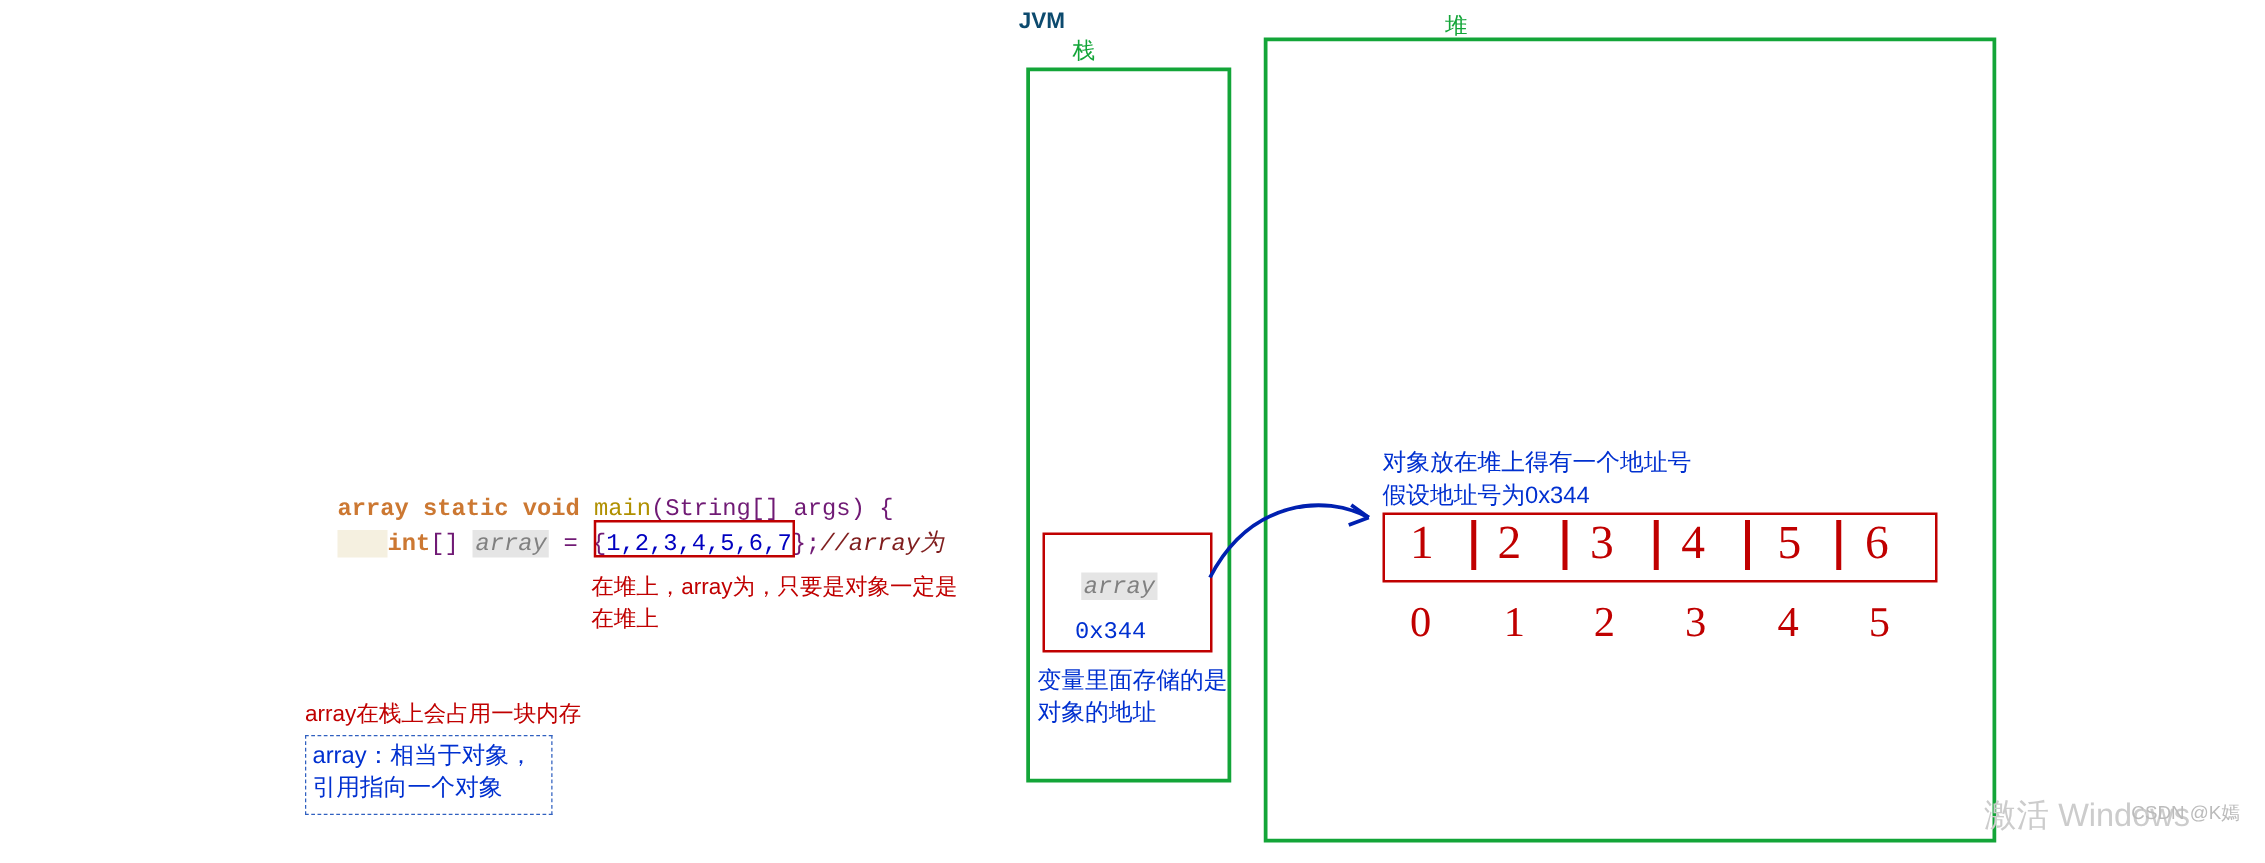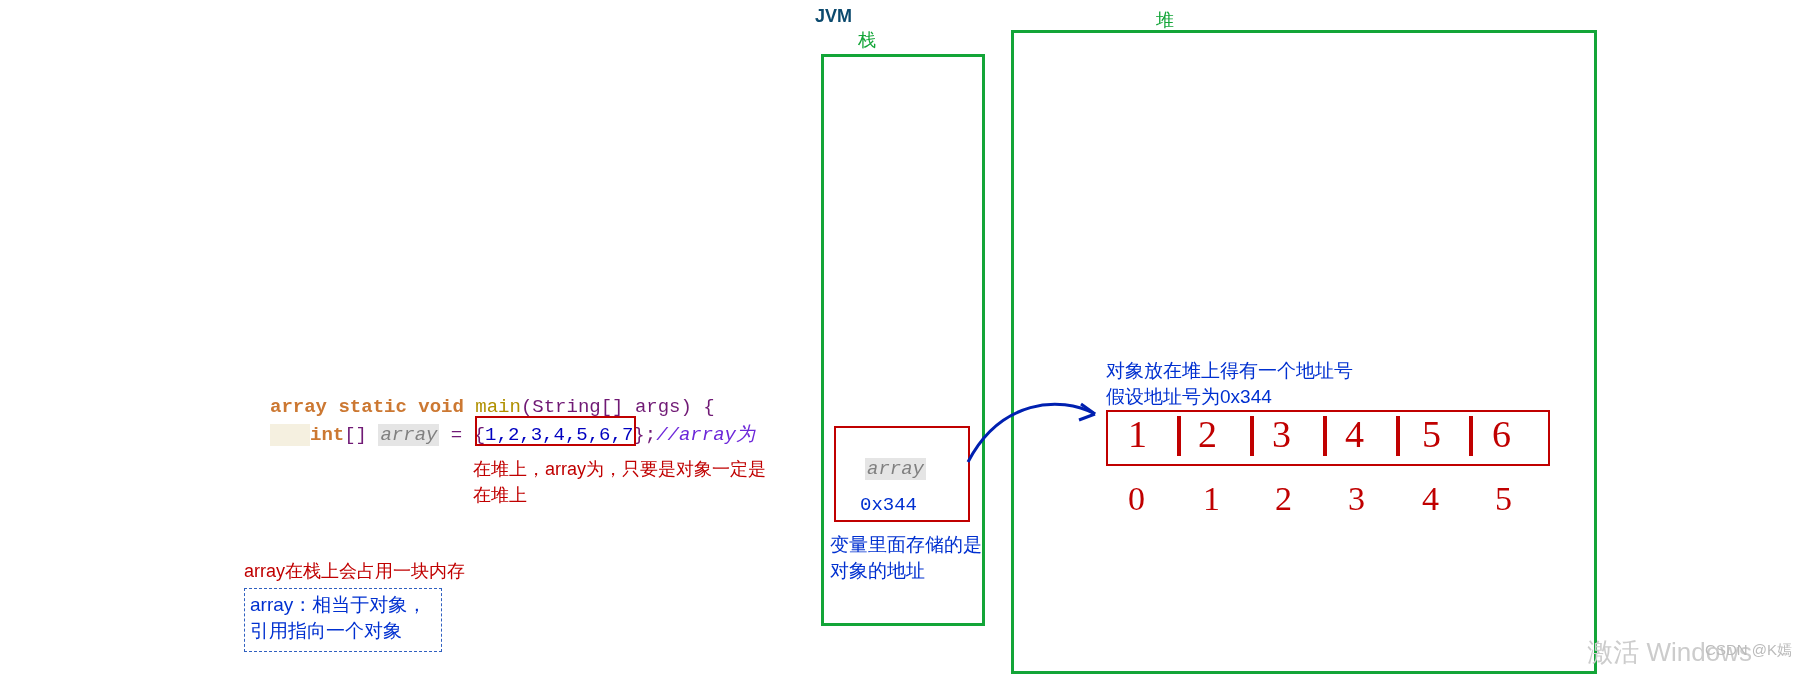--- a/index.html
+++ b/index.html
@@ -1,21 +1,21 @@
 <!DOCTYPE html>
 <html><head>
 <meta charset="utf-8">
 <style>
   html,body{margin:0;padding:0;width:1812px;height:690px;background:#fff;font-family:"Microsoft YaHei","SimSun",sans-serif;position:relative;overflow:hidden}
   .mono{font-family:"Consolas","Courier New",monospace}
   .code-block{position:absolute;left:270px;top:393px;font-size:19px;line-height:28px}
   .kw{color:#cc7832;font-weight:bold}
   .fn{color:#b09000}
   .id{color:#808080;font-style:italic}
-  .gray-lit{color:#6d28d9;font-style:italic}
+  .gray-lit{color:#7f1d1d;font-style:italic}
   .paren{color:#701a75}
   .lit{color:#0000c0}
   .indent{display:inline-block;width:40px;background:#f5f0e0;height:22px;vertical-align:middle}
   .red-box{border:2px solid #c00000;position:absolute}
   .blue-dash{border:1px dashed #3060c0;position:absolute}
   .green-box{border:3px solid #13a538;position:absolute}
   .red-text{color:#c00000;font-size:18px;position:absolute;line-height:26px}
   .blue-text{color:#0030d0;font-size:19px;position:absolute;line-height:26px}
   .green-text{color:#13a538;font-size:18px;position:absolute}
   .black-text{color:#0c4a6e;font-weight:bold;position:absolute;font-size:18px}

